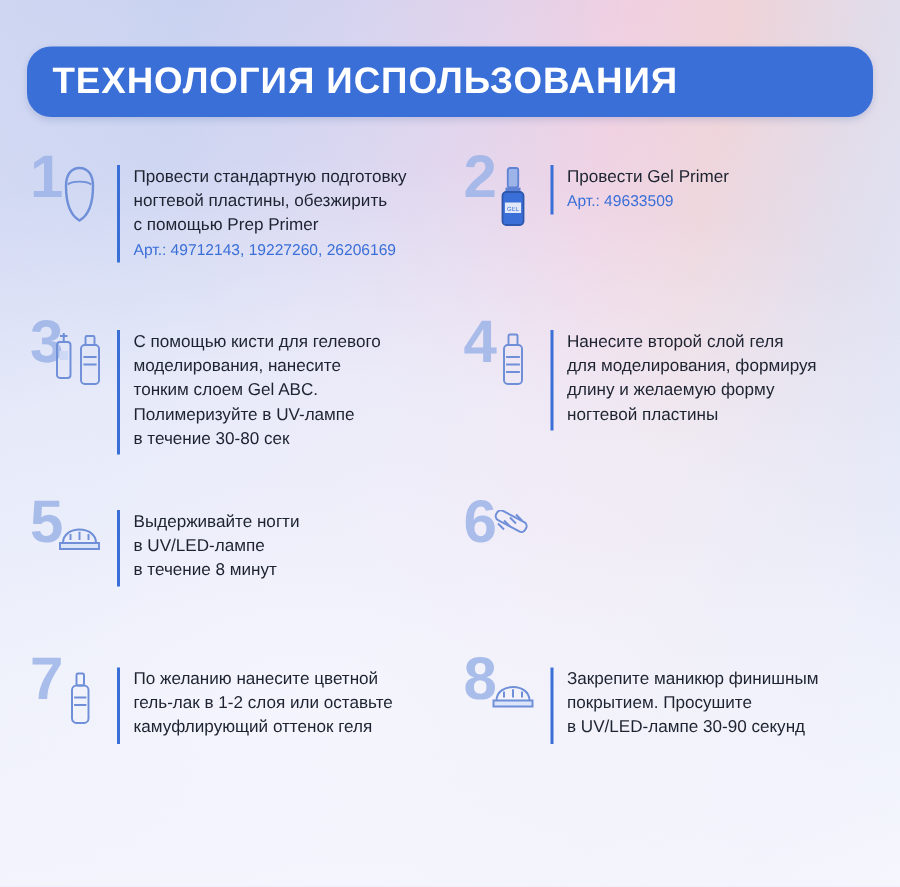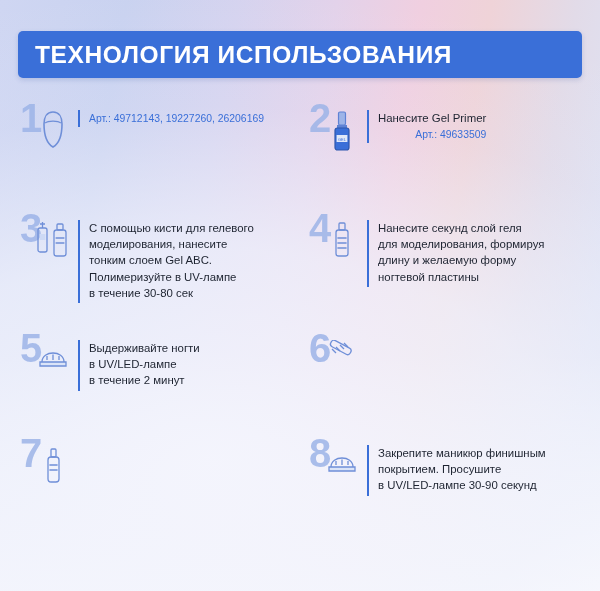--- a/index.html
+++ b/index.html
@@ -43,21 +43,21 @@
   }
 
   
   .header-bar {
     position: absolute;
     left: 18px;
     top: 31px;
     width: 564px;
     height: 47px;
     background: #3a6fd8;
-    border-radius: 5px;
+    border-radius: 16px;
     box-shadow: 0 2px 5px rgba(40,70,150,0.18);
     display: flex;
     align-items: center;
     padding-left: 17px;
     box-sizing: border-box;
   }
   .header-title {
     color: #ffffff;
     font-size: 24.5px;
     font-weight: bold;
@@ -119,21 +119,20 @@
     line-height: 1.42;
     color: #1d2330;
     white-space: pre-line;
   }
   .step-art {
     font-size: 10.4px;
     line-height: 1.4;
     color: #3a6fd8;
     white-space: pre-line;
     margin-top: 2px;
-    text-align: right;
   }
 
   
   .r1 { height: 110px; }
   .r2 { height: 120px; }
   .r3 { height: 105px; }
   .r4 { height: 100px; }
 
   svg { display: block; }
 </style>
@@ -153,39 +152,42 @@
     <div class="step-visual">
       <div class="step-num">1</div>
       <div class="step-icon">
         <svg width="26" height="40" viewBox="0 0 26 40">
           <path d="M13 2 C19 2 22 7 22 14 C22 24 20 33 13 37 C6 33 4 24 4 14 C4 7 7 2 13 2 Z" fill="none" stroke="#6f8fd8" stroke-width="1.6"></path>
           <path d="M5.2 13 C8 10.5 18 10.5 20.8 13" fill="none" stroke="#6f8fd8" stroke-width="1.2"></path>
         </svg>
       </div>
     </div>
     <div class="step-body">
+      <div class="step-text">Провести стандартную подготовку
+ногтевой пластины, обезжирить
+с помощью Prep Primer</div>
       <div class="step-art">Арт.: 49712143, 19227260, 26206169</div>
     </div>
   </div>
 
   <div class="step r1">
     <div class="step-visual">
       <div class="step-num">2</div>
       <div class="step-icon">
         <svg width="24" height="44" viewBox="0 0 24 44">
           <rect x="8.5" y="2" width="7" height="13" rx="1.5" fill="#9db4e8" stroke="#5f82d4" stroke-width="1.2"></rect>
           <rect x="7" y="15" width="10" height="3" fill="#5f82d4"></rect>
           <rect x="5" y="18" width="14" height="22" rx="2.5" fill="#3a6fd8" stroke="#2d57ad" stroke-width="1.2"></rect>
           <rect x="6.6" y="25" width="10.8" height="7" fill="#ffffff" opacity="0.85"></rect>
           <text x="12" y="30.6" font-size="4" fill="#3a6fd8" text-anchor="middle" font-family="Liberation Sans, sans-serif">GEL</text>
         </svg>
       </div>
     </div>
     <div class="step-body">
-      <div class="step-text">Нанесите Gel Primer</div>
+      <div class="step-text">Провести Gel Primer</div>
       <div class="step-art">Арт.: 49633509</div>
     </div>
   </div>
 
   <div class="step r2">
     <div class="step-visual">
       <div class="step-num">3</div>
       <div class="step-icon">
         <svg width="34" height="46" viewBox="0 0 34 46">
           <g stroke="#6f8fd8" stroke-width="1.3" fill="none">
@@ -216,21 +218,21 @@
         <svg width="26" height="44" viewBox="0 0 26 44">
           <g stroke="#6f8fd8" stroke-width="1.3" fill="none">
             <rect x="7" y="10" width="12" height="26" rx="2.5"></rect>
             <rect x="10" y="3" width="6" height="7" rx="1"></rect>
             <path d="M8.4 18 L17.6 18 M8.4 23 L17.6 23 M8.4 28 L17.6 28"></path>
           </g>
         </svg>
       </div>
     </div>
     <div class="step-body">
-      <div class="step-text">Нанесите секунд слой геля
+      <div class="step-text">Нанесите второй слой геля
 для моделирования, формируя
 длину и желаемую форму
 ногтевой пластины</div>
       <div class="step-art"></div>
     </div>
   </div>
 
   <div class="step r3">
     <div class="step-visual">
       <div class="step-num">5</div>
@@ -240,21 +242,21 @@
             <path d="M4 22 L30 22 L30 26 L4 26 Z" fill="#dbe4f8"></path>
             <path d="M6 22 C6 10 28 10 28 22"></path>
             <path d="M11 16 L11 20 M17 14.5 L17 20 M23 16 L23 20"></path>
           </g>
         </svg>
       </div>
     </div>
     <div class="step-body">
       <div class="step-text">Выдерживайте ногти
 в UV/LED-лампе
-в течение 2 минут</div>
+в течение 8 минут</div>
       <div class="step-art"></div>
     </div>
   </div>
 
   <div class="step r3">
     <div class="step-visual">
       <div class="step-num">6</div>
       <div class="step-icon">
         <svg width="30" height="34" viewBox="0 0 30 34">
           <g stroke="#6f8fd8" stroke-width="1.3" fill="none">
@@ -272,20 +274,26 @@
       <div class="step-icon">
         <svg width="24" height="44" viewBox="0 0 24 44">
           <g stroke="#6f8fd8" stroke-width="1.3" fill="none">
             <rect x="7" y="12" width="11" height="25" rx="3"></rect>
             <rect x="10" y="4" width="5" height="8" rx="1"></rect>
             <path d="M8.4 20 L16.6 20 M8.4 25 L16.6 25"></path>
           </g>
         </svg>
       </div>
     </div>
+    <div class="step-body">
+      <div class="step-text">По желанию нанесите цветной
+гель-лак в 1-2 слоя или оставьте
+камуфлирующий оттенок геля</div>
+      <div class="step-art"></div>
+    </div>
   </div>
 
   <div class="step r4">
     <div class="step-visual">
       <div class="step-num">8</div>
       <div class="step-icon">
         <svg width="34" height="30" viewBox="0 0 34 30">
           <g stroke="#6f8fd8" stroke-width="1.3" fill="none">
             <path d="M4 22 L30 22 L30 26 L4 26 Z" fill="#dbe4f8"></path>
             <path d="M6 22 C6 10 28 10 28 22"></path>

